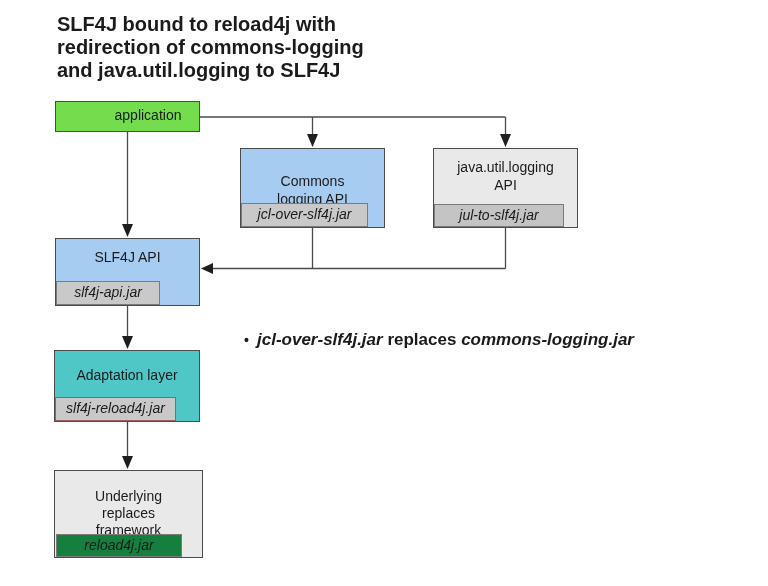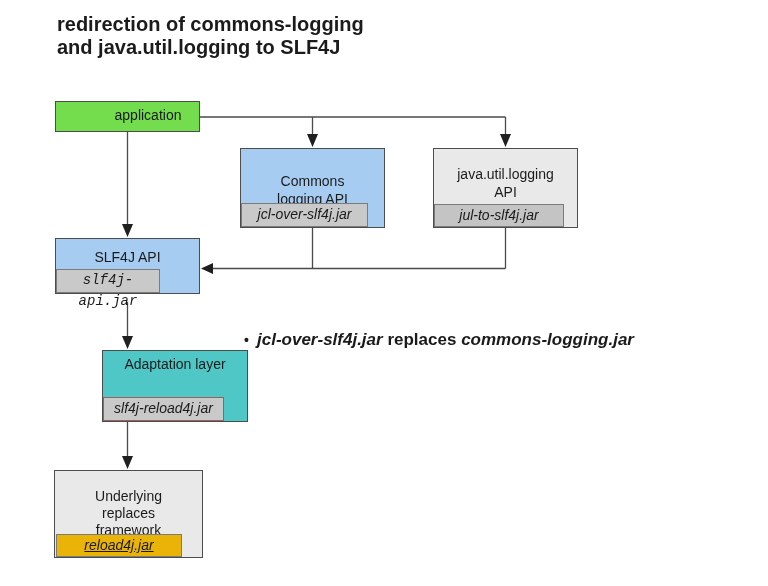--- a/index.html
+++ b/index.html
@@ -10,48 +10,49 @@
   .title {
     position:absolute; left:57px; top:13px;
     font-size:20px; font-weight:bold; line-height:23px; letter-spacing:0;
   }
   .node {
     position:absolute; box-sizing:border-box;
     border:1.5px solid #4c4c4c; text-align:center; font-size:14px; line-height:18px;
   }
   .node-application { left:55px; top:101px; width:145px; height:31px; background:#73DD4E; line-height:27px;padding-left:41px; }
   .node-commons     { left:240px; top:148px; width:145px; height:80px; background:#A7CCF2; padding-top:23px; }
-  .node-jul         { left:433px; top:148px; width:145px; height:80px; background:#E9E9E9; padding-top:16px; }
-  .node-slf4j       { left:55px;  top:238px; width:145px; height:56px; background:#A7CCF2; padding-top:9px; }
-  .node-adaptation  { left:54px;  top:350px; width:146px; height:72px; background:#4FC7C7; padding-top:4px;margin-left:48px; }
+  .node-jul         { left:433px; top:148px; width:145px; height:80px; background:#E9E9E9; padding-top:9px; }
+  .node-slf4j       { left:55px;  top:238px; width:145px; height:68px; background:#A7CCF2; padding-top:9px; }
+  .node-adaptation  { left:54px;  top:350px; width:146px; height:72px; background:#4FC7C7; padding-top:15px; }
   .node-underlying  { left:54px;  top:470px; width:149px; height:88px; background:#E9E9E9; padding-top:17px; line-height:17px; }
   .jar {
     position:absolute; left:0; bottom:0; box-sizing:border-box;
     background:#C9C9C9; border:1.2px solid #7b7b7b;
     font-style:italic; font-size:14px; text-align:center;
   }
   .jar-commons    { width:127px; height:24px; line-height:21px; }
   .jar-jul        { width:130px; height:23px; line-height:20px; background:#C4C4C4;margin-top:6px; }
-  .jar-slf4j      { width:104px; height:24px; line-height:21px;font-family:Liberation Mono, monospace; }
+  .jar-slf4j      { width:104px; height:24px; line-height:21px; }
   .jar-adaptation { width:121px; height:24px; line-height:21px; border-color:#9A5F5F; }
-  .jar-underlying { left:1px; width:126px; height:23px; line-height:20px; background:#eab308;text-decoration:underline; }
+  .jar-underlying { left:1px; width:126px; height:23px; line-height:20px; background:#15803d; }
   .notes { position:absolute; left:244px; top:329px; font-size:17px; line-height:21px; white-space:nowrap;font-weight:bold; }
   .note-line { height:21px; }
   .it { font-style:italic; }
   .bullet { display:inline-block; width:13px; font-size:14px; }
   svg.wires { position:absolute; left:0; top:0; pointer-events:none; }
   svg.wires path { stroke:#4a4a4a; stroke-width:1.3; fill:none; }
   svg.wires polygon { fill:#1f1f1f; stroke:none; }
 </style>
 </head>
 <body>
 
 <div class="canvas">
 
   <div class="title">
+    <div>SLF4J bound to reload4j with</div>
     <div>redirection of commons-logging</div>
     <div>and java.util.logging to SLF4J</div>
   </div>
 
   <svg class="wires" width="768" height="586" viewBox="0 0 768 586">
 
     <path d="M127.5 132 V224"></path>
     <polygon points="122,224 133,224 127.5,237"></polygon>
 
     <path d="M200 117 H505.5"></path>

